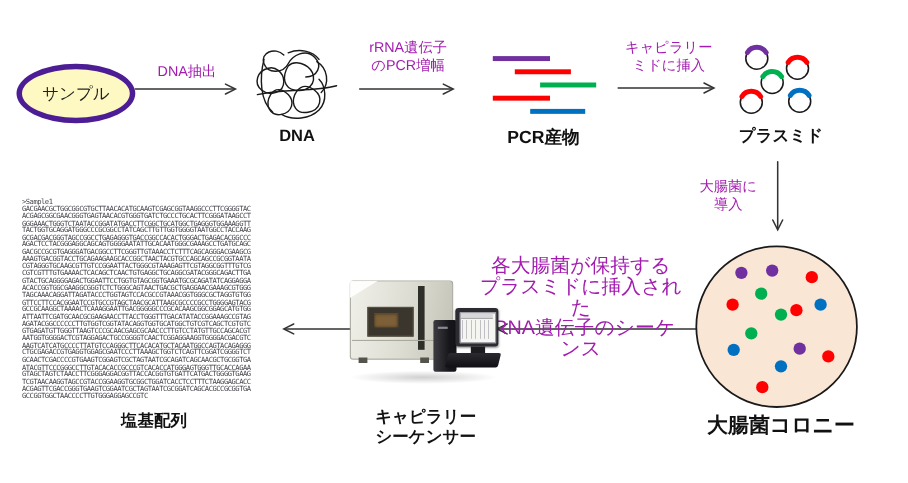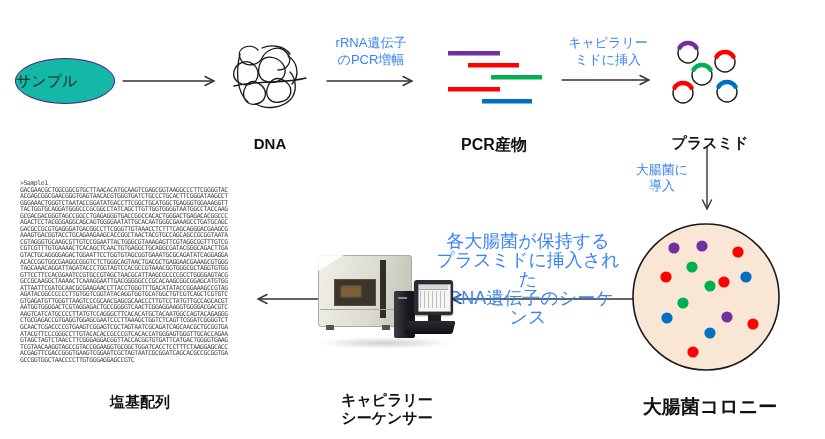--- a/index.html
+++ b/index.html
@@ -2,26 +2,26 @@
 <html><head>
 <meta charset="utf-8">
 <style>
   html,body{margin:0;padding:0;background:#fff;}
   .canvas{position:relative;width:825px;height:439px;background:#ffffff;overflow:hidden;
           font-family:"Liberation Sans","DejaVu Sans",sans-serif;color:#1a1a1a;}
   .abs{position:absolute;}
   svg.layer{position:absolute;left:0;top:0;}
   
   .sample-ellipse{left:15px;top:58px;width:98px;height:44px;border-radius:50%;
-    background:#14b8a6;border:1px solid #4c1d95;display:flex;align-items:center;justify-content:flex-start;
+    background:#fef9c3;border:5px solid #4c1d95;display:flex;align-items:center;justify-content:center;
     font-size:15px;color:#1f1f1f;}
   
-  .lbl{position:absolute;text-align:center;color:#3b82f6;}
+  .lbl{position:absolute;text-align:center;color:#a21caf;}
   .arrow-lbl{font-size:13px;line-height:17px;}
-  .node-lbl{font-weight:bold;color:#111;margin-top:20px;}
+  .node-lbl{font-weight:bold;color:#111;}
   .lbl-extract{left:120px;top:56px;width:100px;}
   .lbl-dna{left:240px;top:115px;width:60px;font-size:15px;}
   .lbl-pcramp{left:320px;top:34px;width:102px;}
   .lbl-pcr{left:442px;top:115px;width:104px;font-size:16px;}
   .lbl-insert{left:556px;top:34px;width:104px;}
   .lbl-plasmid{left:658px;top:114px;width:104px;font-size:15px;}
   .lbl-transform{left:624px;top:162px;width:76px;line-height:16px;}
   .lbl-colony{left:638px;top:374px;width:144px;font-size:19px;}
   .lbl-sequencing{left:436px;top:232px;width:184px;font-size:18px;line-height:19px;}
   .lbl-sequencer{left:320px;top:371px;width:134px;font-size:15px;line-height:18px;}
@@ -141,20 +141,21 @@
         <circle cx="753" cy="324" r="5.6" fill="#FF0000"></circle>
         <circle cx="710" cy="333" r="5.6" fill="#0070C0"></circle>
         <circle cx="693" cy="352" r="5.6" fill="#FF0000"></circle>
       </g>
   </svg>
 
   <div class="abs sample-ellipse">
     <span>サンプル</span>
   </div>
 
+  <div class="lbl arrow-lbl lbl-extract">DNA抽出</div>
   <div class="lbl arrow-lbl lbl-pcramp">
     <div>rRNA遺伝子</div>
     <div>のPCR増幅</div>
   </div>
   <div class="lbl arrow-lbl lbl-insert">
     <div>キャピラリー</div>
     <div>ミドに挿入</div>
   </div>
   <div class="lbl arrow-lbl lbl-transform">
     <div>大腸菌に</div>

